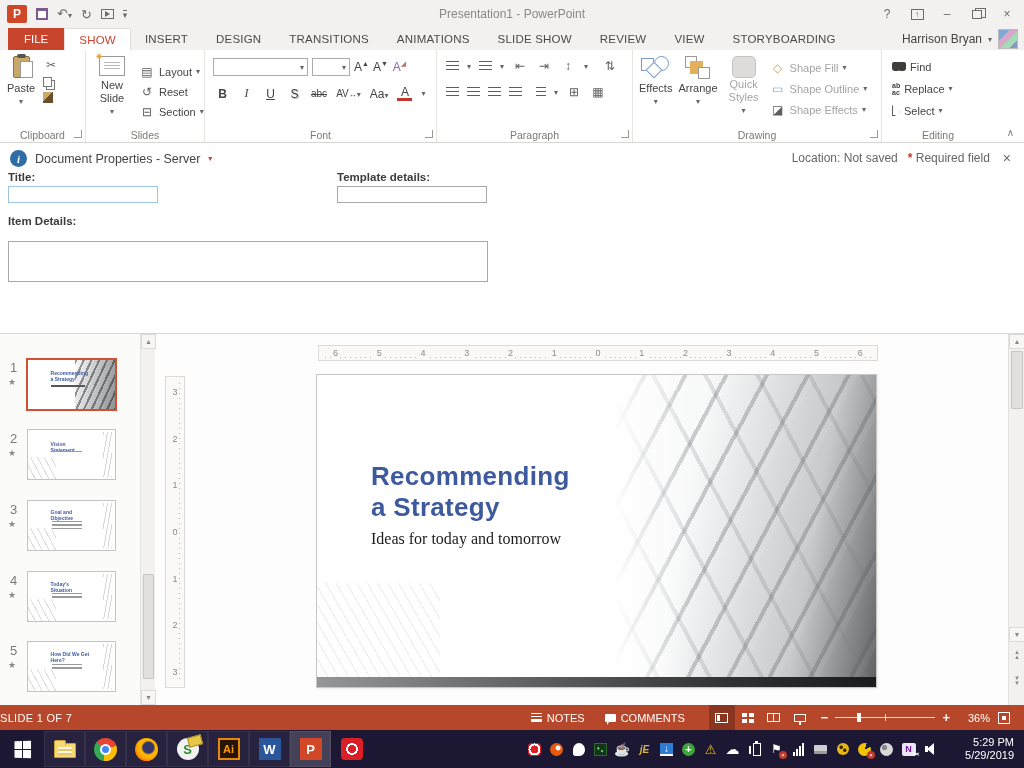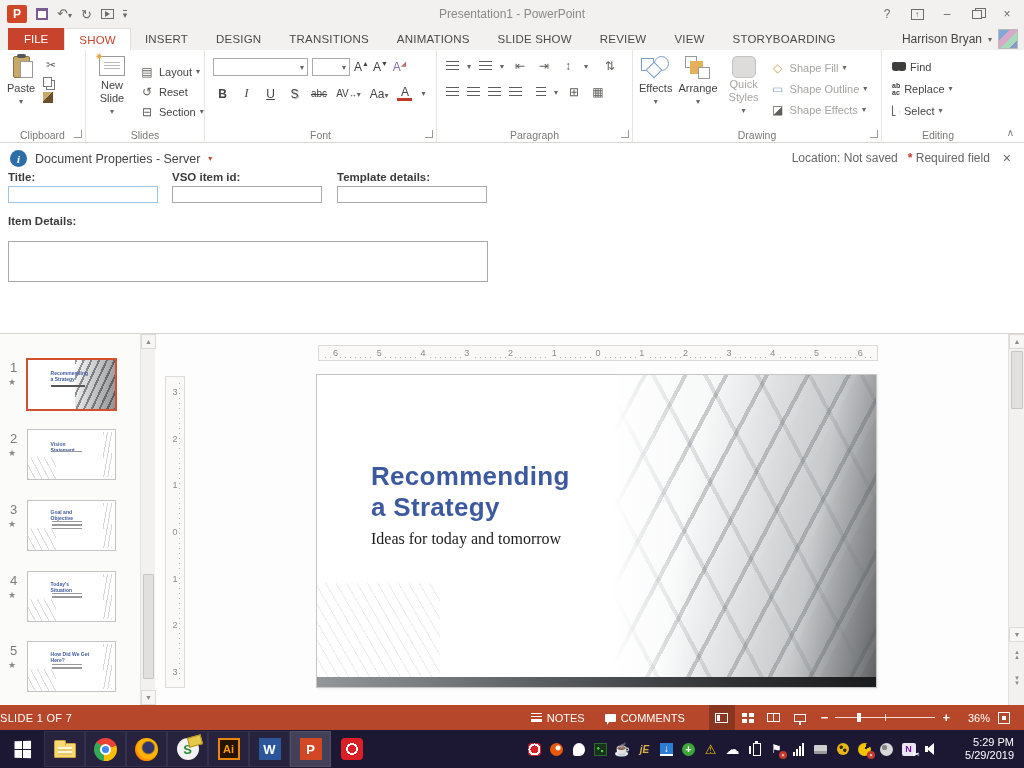--- a/index.html
+++ b/index.html
@@ -419,24 +419,20 @@
     </div>
     <div class="props-right">
       <span>Location: Not saved</span>
       <span><span class="reqstar">*</span> <span>Required field</span></span>
       <span class="pclose">×</span>
     </div>
     <div class="pfield" style="left:8px">
       <label>Title:</label>
       <input class="bluish" type="text" value="" style="">
     </div>
-    <div class="pfield" style="left:172px">
-      <label>VSO item id:</label>
-      <input type="text" value="" style="">
-    </div>
     <div class="pfield" style="left:337px">
       <label>Template details:</label>
       <input type="text" value="" style="">
     </div>
     <div class="pitem">
       <label>Item Details:</label>
       <textarea style=""></textarea>
     </div>
   </div>
 

